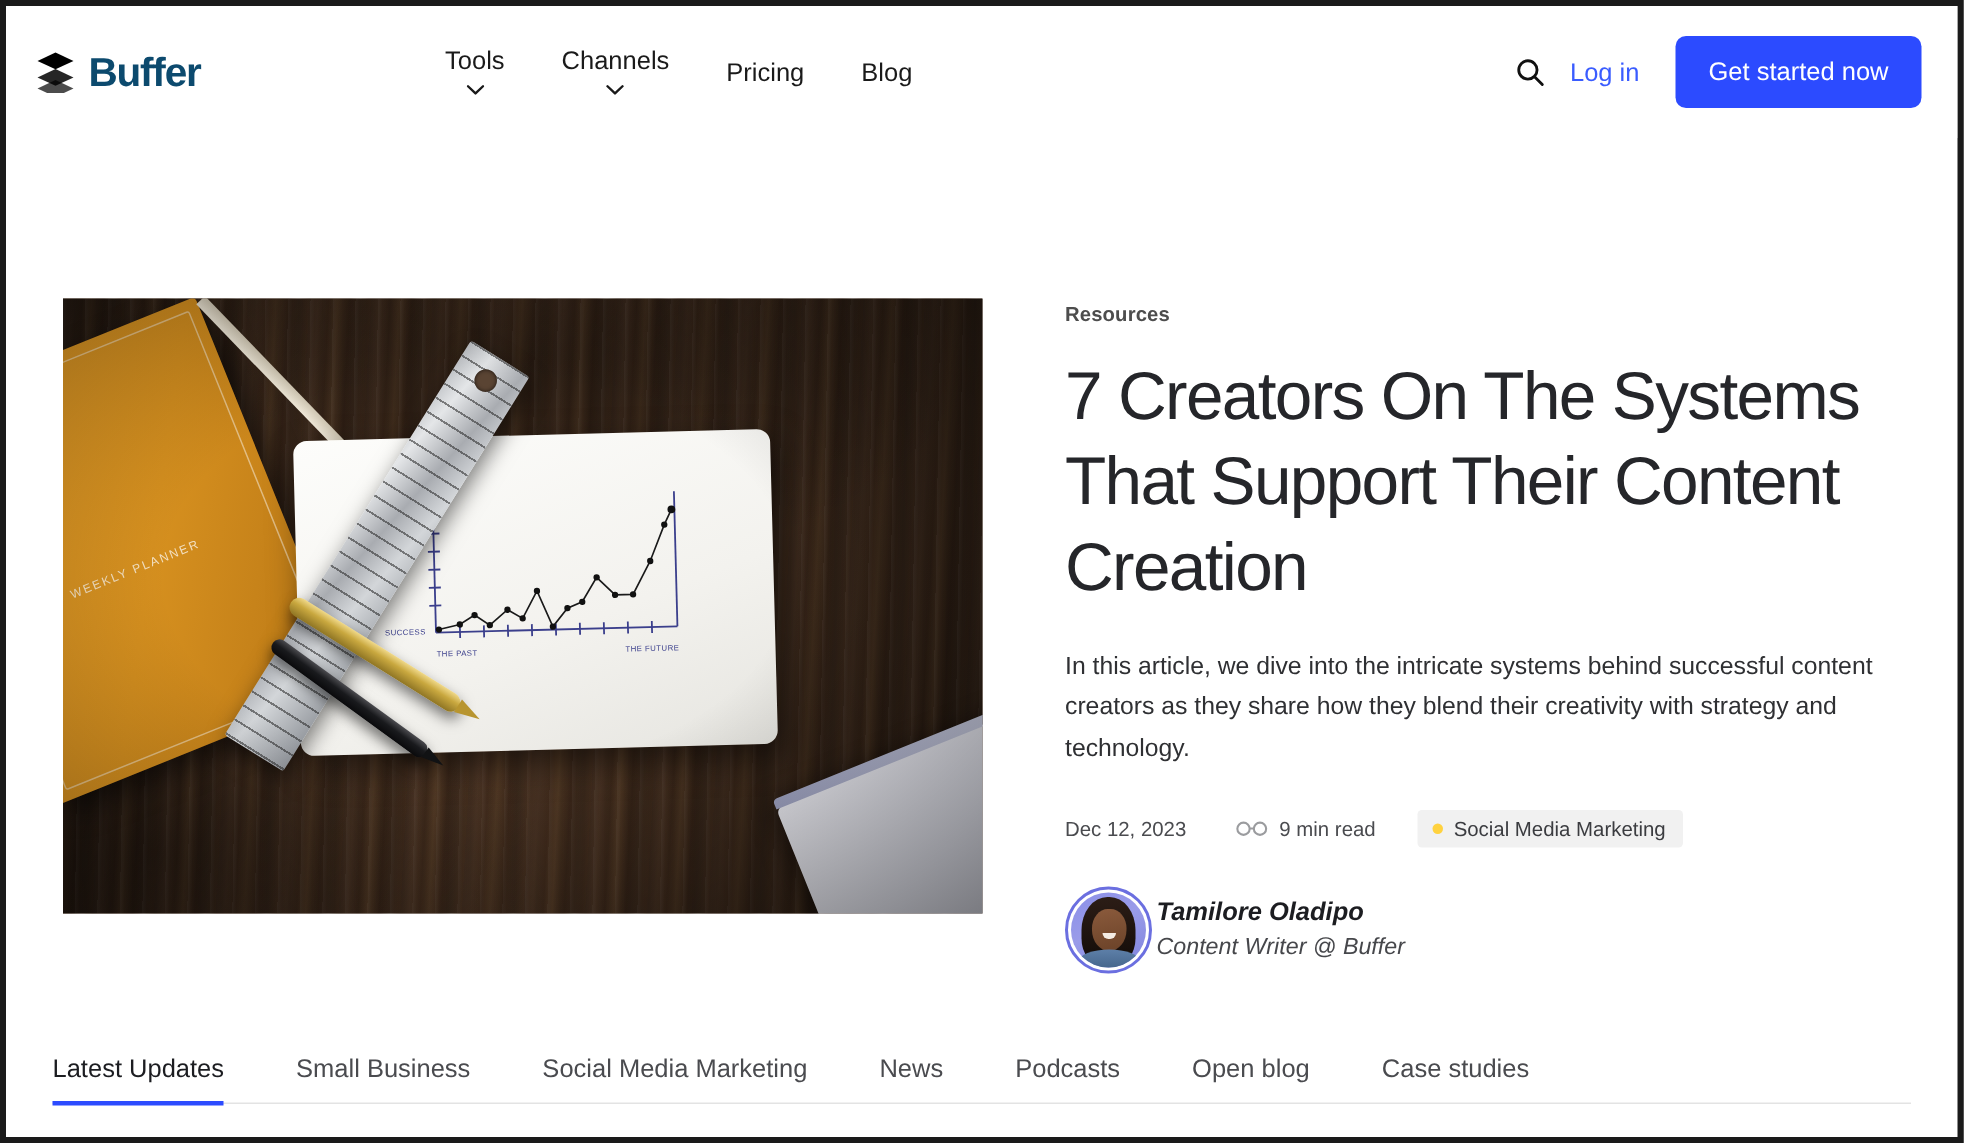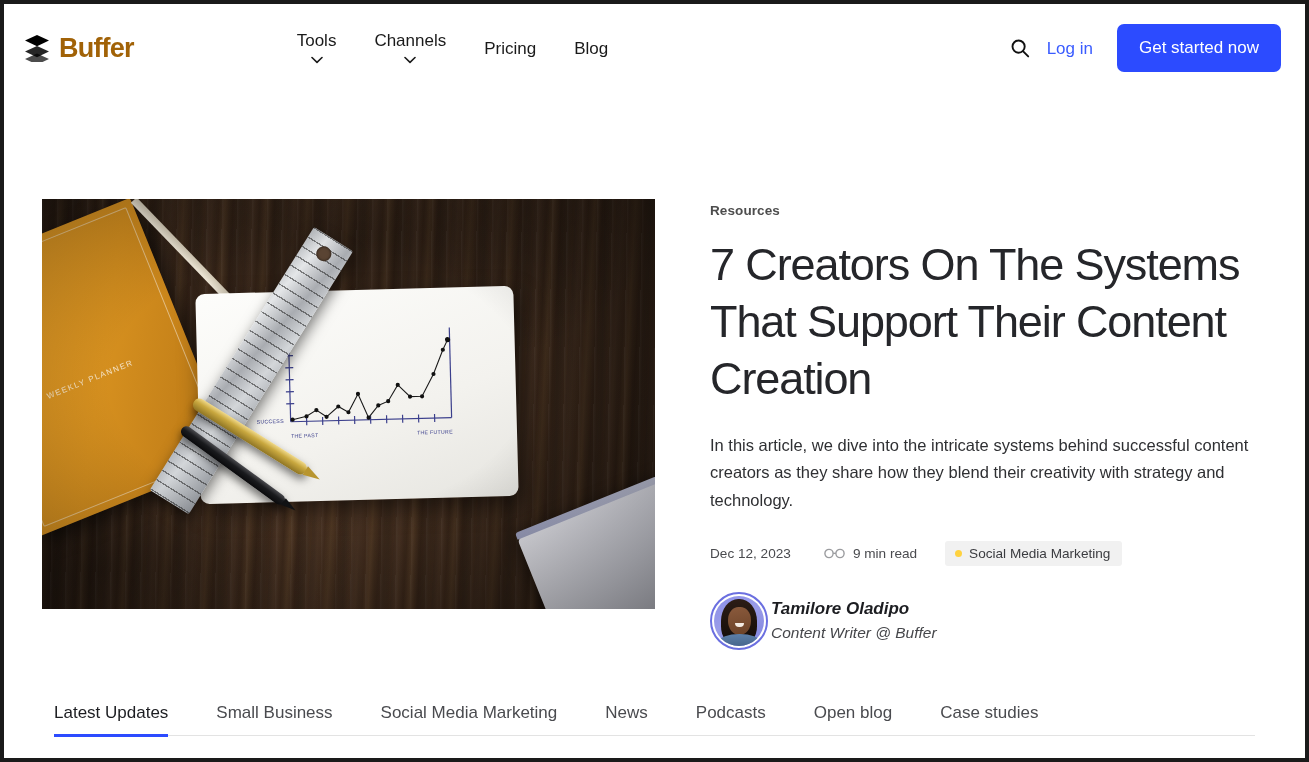--- a/index.html
+++ b/index.html
@@ -42,21 +42,21 @@
     align-items: center;
     gap: 9px;
     cursor: pointer;
     flex: 0 0 auto;
   }
   .brand-mark { width: 26px; height: 28px; display: block; }
   .brand-name {
     font-size: 27px;
     font-weight: 700;
     letter-spacing: -0.8px;
-    color: #a16207;
+    color: #0c4a6e;
     line-height: 1;
   }
 
   .main-nav {
     display: flex;
     align-items: center;
     gap: 38px;
     margin-left: 163px;
   }
   .nav-item {
@@ -400,21 +400,21 @@
     line-height: 1.45;
     text-align: right;
   }
 
   
   .tabs-wrap {
     position: absolute;
     left: 0;
     right: 0;
     bottom: 22px;
-    padding: 0 50px;
+    padding: 0 31px;
   }
   .tabs {
     display: flex;
     align-items: flex-end;
     gap: 0;
     border-bottom: 1.5px solid #e3e3e3;
   }
   .tab {
     font-size: 17px;
     color: #4a4b4f;

